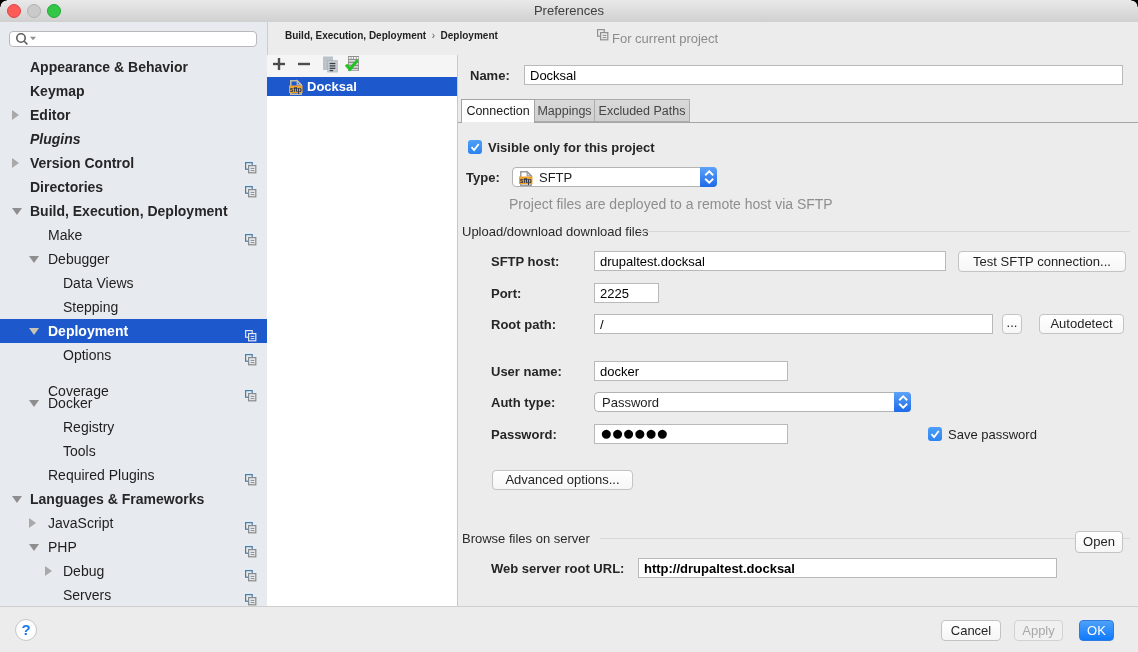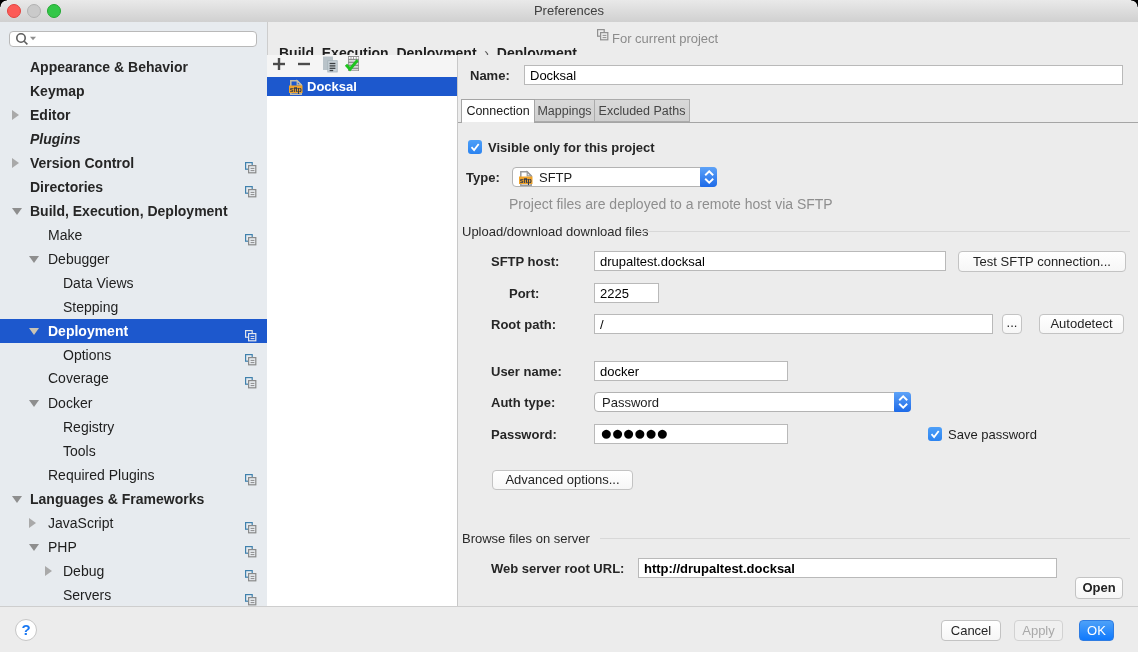--- a/index.html
+++ b/index.html
@@ -142,21 +142,21 @@
       </div>
       <div class="row" style="top:321px;">
         <span class="lbl" style="left:63px;">Options</span>
         <span class="picon"><svg width="12" height="12">
             <rect x="0.6" y="0.6" width="6.6" height="6.6" fill="none" stroke="#4081ad" stroke-width="1.2"></rect>
             <rect x="3.6" y="3.6" width="7.2" height="7.2" fill="#e7ebef" stroke="#8a8a8a" stroke-width="1.2"></rect>
             <line x1="5.6" y1="6.4" x2="9.4" y2="6.4" stroke="#8a8a8a" stroke-width="1"></line>
             <line x1="5.6" y1="8.6" x2="9.4" y2="8.6" stroke="#8a8a8a" stroke-width="1"></line>
           </svg></span>
       </div>
-      <div class="row" style="top:344px;">
+      <div class="row" style="top:357px;">
         <span class="lbl" style="left:48px;">Coverage</span>
         <span class="picon"><svg width="12" height="12">
             <rect x="0.6" y="0.6" width="6.6" height="6.6" fill="none" stroke="#4081ad" stroke-width="1.2"></rect>
             <rect x="3.6" y="3.6" width="7.2" height="7.2" fill="#e7ebef" stroke="#8a8a8a" stroke-width="1.2"></rect>
             <line x1="5.6" y1="6.4" x2="9.4" y2="6.4" stroke="#8a8a8a" stroke-width="1"></line>
             <line x1="5.6" y1="8.6" x2="9.4" y2="8.6" stroke="#8a8a8a" stroke-width="1"></line>
           </svg></span>
       </div>
       <div class="row" style="top:369px;">
         <span class="arr down" style="left:29px;"></span>
@@ -217,21 +217,21 @@
             <rect x="0.6" y="0.6" width="6.6" height="6.6" fill="none" stroke="#4081ad" stroke-width="1.2"></rect>
             <rect x="3.6" y="3.6" width="7.2" height="7.2" fill="#e7ebef" stroke="#8a8a8a" stroke-width="1.2"></rect>
             <line x1="5.6" y1="6.4" x2="9.4" y2="6.4" stroke="#8a8a8a" stroke-width="1"></line>
             <line x1="5.6" y1="8.6" x2="9.4" y2="8.6" stroke="#8a8a8a" stroke-width="1"></line>
           </svg></span>
       </div>
     </div>
 </div>
 
 <div class="abs crumbs">
-  <div style="position:absolute;left:11px;top:8px;font-weight:bold;font-size:14px;color:#1f1f1f;margin-top:15px;">Build, Execution, Deployment&nbsp; <span style="font-weight:normal;color:#555;">›</span>&nbsp; Deployment</div>
+  <div style="position:absolute;left:17px;top:8px;font-weight:bold;font-size:10px;color:#1f1f1f;">Build, Execution, Deployment&nbsp; <span style="font-weight:normal;color:#555;">›</span>&nbsp; Deployment</div>
   <div style="position:absolute;left:329px;top:7px;" id="fcp-icon"><svg width="12" height="12">
         <rect x="0.6" y="0.6" width="6.6" height="6.6" fill="none" stroke="#909090" stroke-width="1.2"></rect>
         <rect x="3.6" y="3.6" width="7.2" height="7.2" fill="#ececec" stroke="#909090" stroke-width="1.2"></rect>
         <line x1="5.6" y1="6.4" x2="9.4" y2="6.4" stroke="#909090" stroke-width="1"></line>
         <line x1="5.6" y1="8.6" x2="9.4" y2="8.6" stroke="#909090" stroke-width="1"></line>
       </svg></div>
   <div style="position:absolute;left:344px;top:9px;color:#8b8b8b;">For current project</div>
 </div>
 
 <div class="abs middle">
@@ -316,21 +316,21 @@
     </div>
     <div class="graytxt" style="position:absolute;left:51px;top:73px;white-space:nowrap;font-size:14px;">Project files are deployed to a remote host via SFTP</div>
 
     <div class="sechdr" style="left:4px;top:101px;">Upload/download download files</div>
     <div class="secline" style="left:182px;top:108px;width:490px;"></div>
 
     <div class="blabel" style="left:33px;top:131px;">SFTP host:</div>
     <input style="left: 136px; top: 128px; width: 352px;" value="drupaltest.docksal">
     <div class="btn" style="left:500px;top:128px;width:168px;height:21px;line-height:19px;">Test SFTP connection...</div>
 
-    <div class="blabel" style="left:33px;top:163px;margin-left:18px;">Port:</div>
+    <div class="blabel" style="left:33px;top:163px;">Port:</div>
     <input style="left: 136px; top: 160px; width: 65px;" value="2225">
 
     <div class="blabel" style="left:33px;top:194px;">Root path:</div>
     <input style="left: 136px; top: 191px; width: 399px;" value="/">
     <div class="btn" style="left:544px;top:191px;width:20px;height:20px;line-height:15px;">...</div>
     <div class="btn" style="left:581px;top:191px;width:85px;height:20px;line-height:18px;">Autodetect</div>
 
     <div class="blabel" style="left:33px;top:241px;">User name:</div>
     <input style="left: 136px; top: 238px; width: 194px;" value="docker">
 
@@ -354,21 +354,21 @@
     </div>
     <div style="position:absolute;left:490px;top:304px;">Save password</div>
 
     <div class="btn" style="left:34px;top:347px;width:141px;height:20px;line-height:18px;">Advanced options...</div>
 
     <div class="sechdr" style="left:4px;top:408px;">Browse files on server</div>
     <div class="secline" style="left:142px;top:415px;width:530px;"></div>
 
     <div class="blabel" style="left:33px;top:438px;">Web server root URL:</div>
     <input style="left: 180px; top: 435px; width: 419px; font-weight: bold;" value="http://drupaltest.docksal">
-    <div class="btn" style="left:617px;top:454px;width:48px;height:22px;line-height:20px;font-weight:bold;">Open</div>
+    <div class="btn" style="left:617px;top:408px;width:48px;height:22px;line-height:20px;">Open</div>
   </div>
 </div>
 
 <div class="abs footer">
   <div style="position:absolute;left:15px;top:12px;width:20px;height:20px;border-radius:50%;background:#fff;border:1px solid #c6c6c6;text-align:center;line-height:20px;color:#1a78f2;font-size:15px;font-weight:bold;">?</div>
   <div class="btn" style="left:941px;top:13px;width:60px;height:21px;line-height:19px;">Cancel</div>
   <div class="btn" style="left:1014px;top:13px;width:49px;height:21px;line-height:19px;background:#f0f0f0;border-color:#d2d2d2;color:#a9a9a9;">Apply</div>
   <div class="btn" style="left:1079px;top:13px;width:35px;height:21px;line-height:19px;background:linear-gradient(#4da1f8,#0f79fd);border-color:#2e7ce2;color:#fff;">OK</div>
 </div>
 

